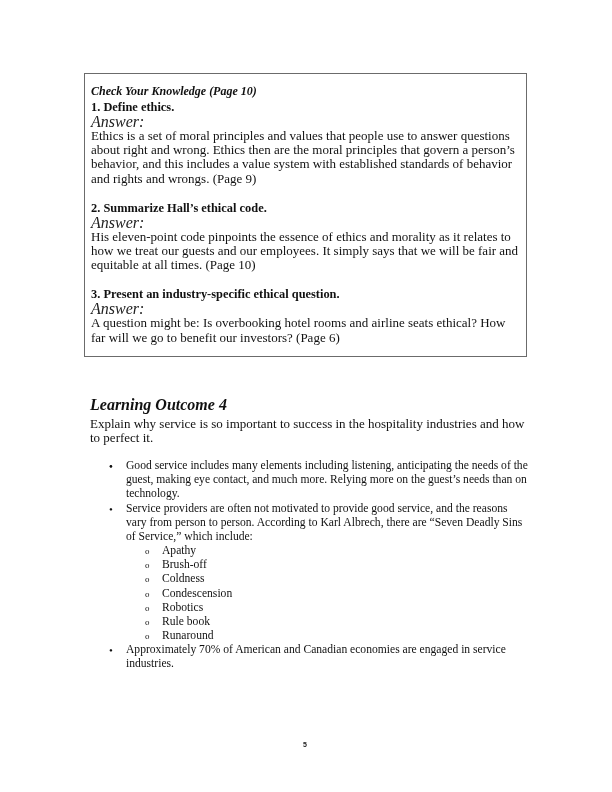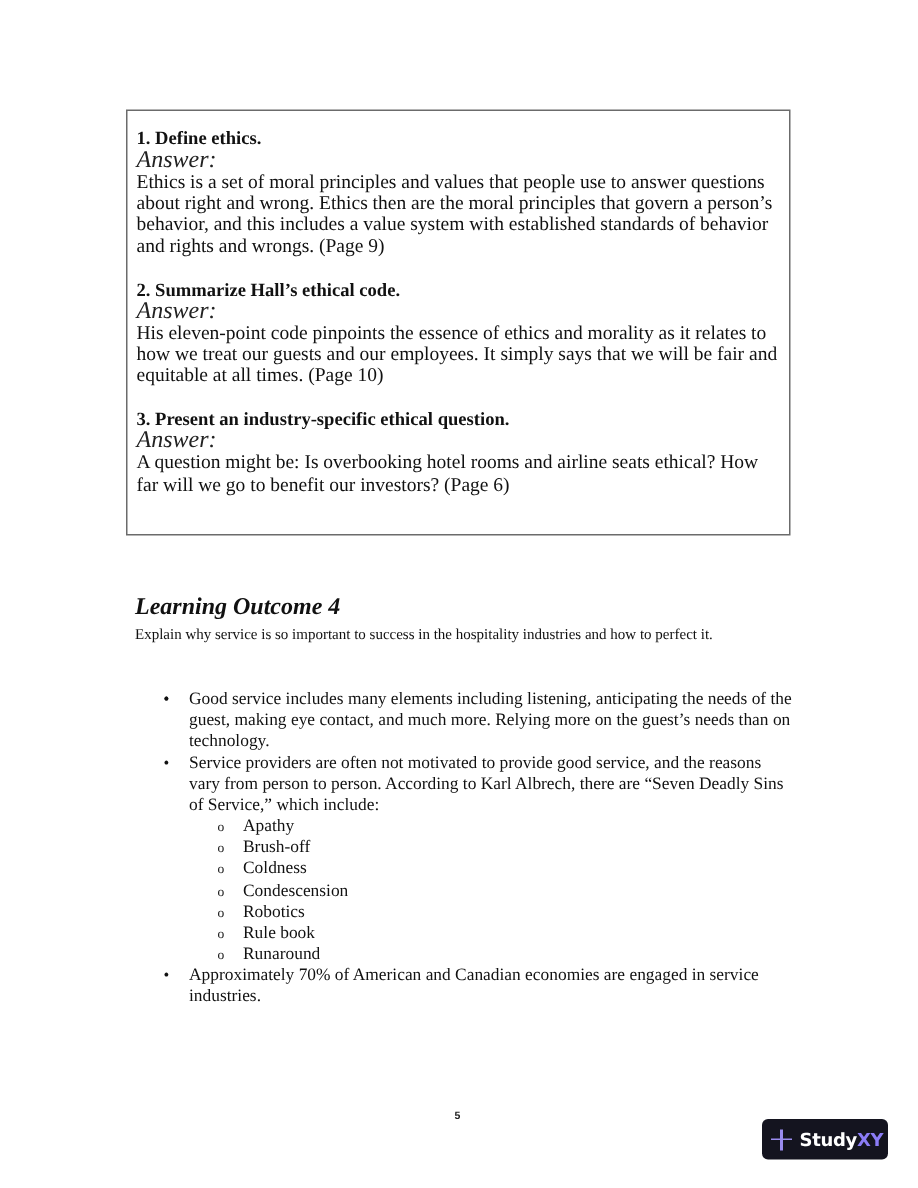--- a/index.html
+++ b/index.html
@@ -11,21 +11,21 @@
           border: 1px solid #6b6b6b; box-sizing: border-box; padding: 10px 6px 0 6px; }
   .kbox-title { font-weight: bold; font-style: italic; font-size: 12px; line-height: 15px; }
   .q { font-weight: bold; font-size: 12.4px; line-height: 15px; margin-top: 1px; font-family: Liberation Serif, serif; }
   .ans-label { font-style: italic; font-size: 16px; line-height: 14px; color: #222; }
   .ans { font-size: 13px; line-height: 14.2px; }
   .gap { height: 14px; }
 
   .ppt { position: absolute; left: 90px; top: 370px; font-weight: bold; font-size: 12.2px; line-height: 15px; }
   .lo-title { position: absolute; left: 90px; top: 396px; font-weight: bold; font-style: italic;
               font-size: 16px; line-height: 18px; }
-  .lo-text { position: absolute; left: 90px; top: 417px; width: 440px; font-size: 10px; line-height: 14.2px; }
+  .lo-text { position: absolute; left: 90px; top: 417px; width: 440px; font-size: 13px; line-height: 14.2px; }
 
   .bullets { position: absolute; left: 90px; top: 459px; width: 440px; margin: 0; padding: 0; list-style: none; }
   .bullets > li { position: relative; padding-left: 36px; font-size: 11.6px; line-height: 14.2px; }
   .bullets > li .dot { position: absolute; left: 19px; top: 0; font-size: 11px; }
   .subs { margin: 0; padding: 0; list-style: none; }
   .subs li { position: relative; padding-left: 36px; font-size: 11.6px; line-height: 14.1px; }
   .subs li .circ { position: absolute; left: 19px; top: 0; font-size: 9px; }
 
   .pageno { position: absolute; left: 303px; top: 741px; font-family: "Liberation Sans", sans-serif;
             font-size: 7px; font-weight: bold; color: #222; }
@@ -38,20 +38,21 @@
   .badge-plus::after { left: 0; top: 6px; width: 14px; height: 1.6px; }
   .badge-text { font-family: "DejaVu Sans", sans-serif; font-weight: bold; font-size: 12px; color: #ffffff; letter-spacing: -0.2px; }
   .badge-accent { color: #8b7cf6; }
 </style>
 </head>
 <body>
 
 <div class="page">
 
   <div class="kbox">
+    <div class="kbox-title">Check Your Knowledge (Page 10)</div>
 
     <div>
       <div class="q">1. Define ethics.</div>
       <div class="ans-label">Answer:</div>
       <div class="ans">Ethics is a set of moral principles and values that people use to answer questions about right and wrong. Ethics then are the moral principles that govern a person’s behavior, and this includes a value system with established standards of behavior and rights and wrongs. (Page 9)</div>
     </div>
     <div class="gap"></div>
     <div>
       <div class="q">2. Summarize Hall’s ethical code.</div>
       <div class="ans-label">Answer:</div>
@@ -90,18 +91,14 @@
       </ul>
     </li>
     <li>
       <span class="dot">•</span>
       <span>Approximately 70% of American and Canadian economies are engaged in service industries.</span>
     </li>
   </ul>
 
   <div class="pageno">5</div>
 
-  <div class="badge">
-    <span class="badge-plus"></span>
-    <span class="badge-text"><span>Study</span><span class="badge-accent">XY</span></span>
-  </div>
 
 </div>
 
 </body></html>

